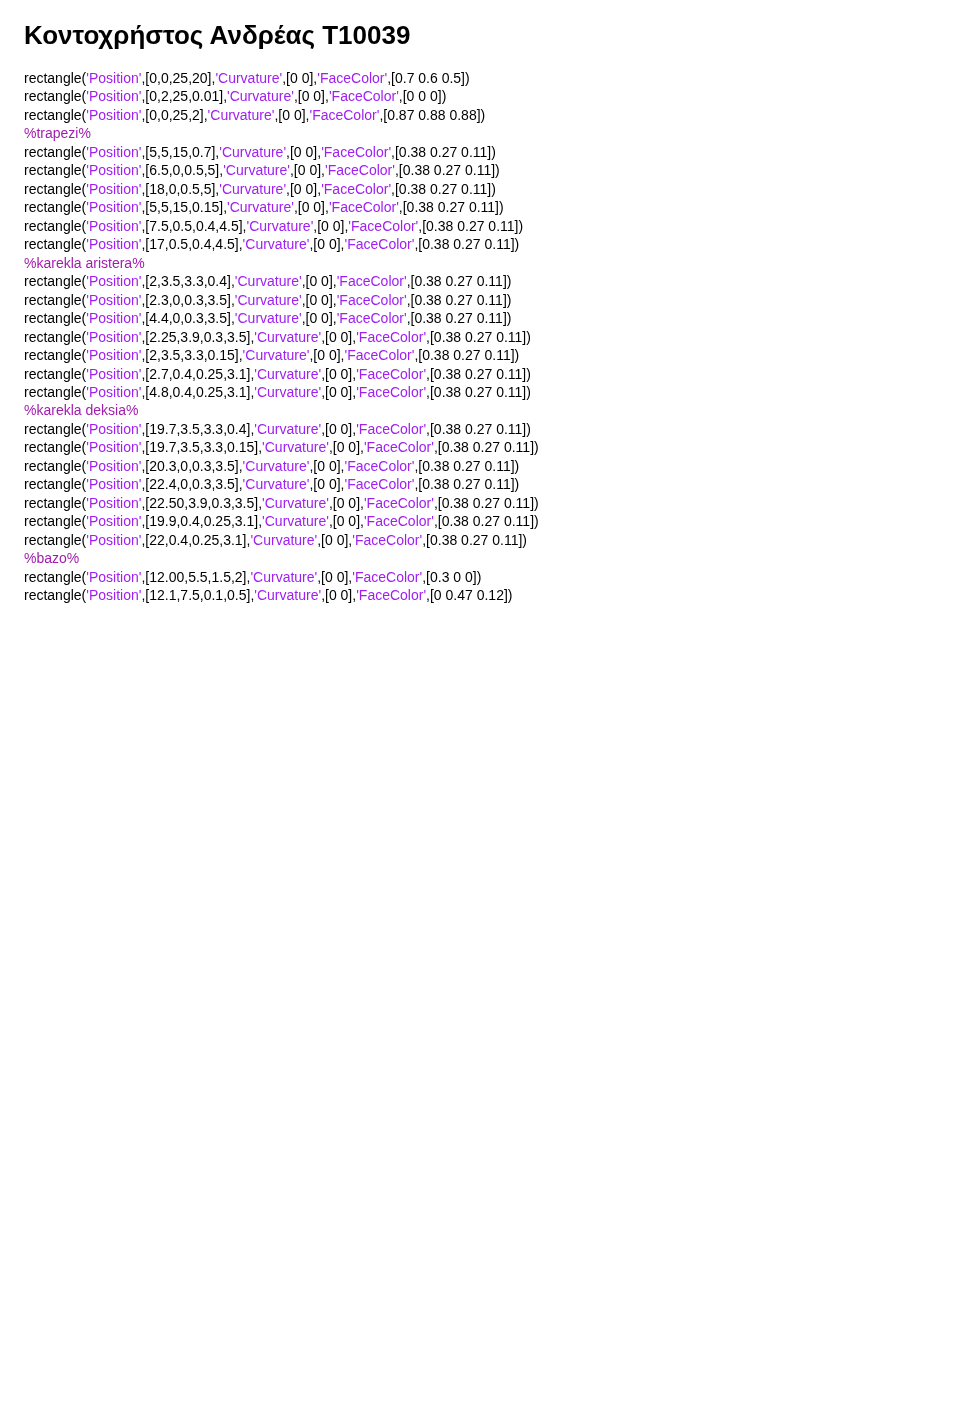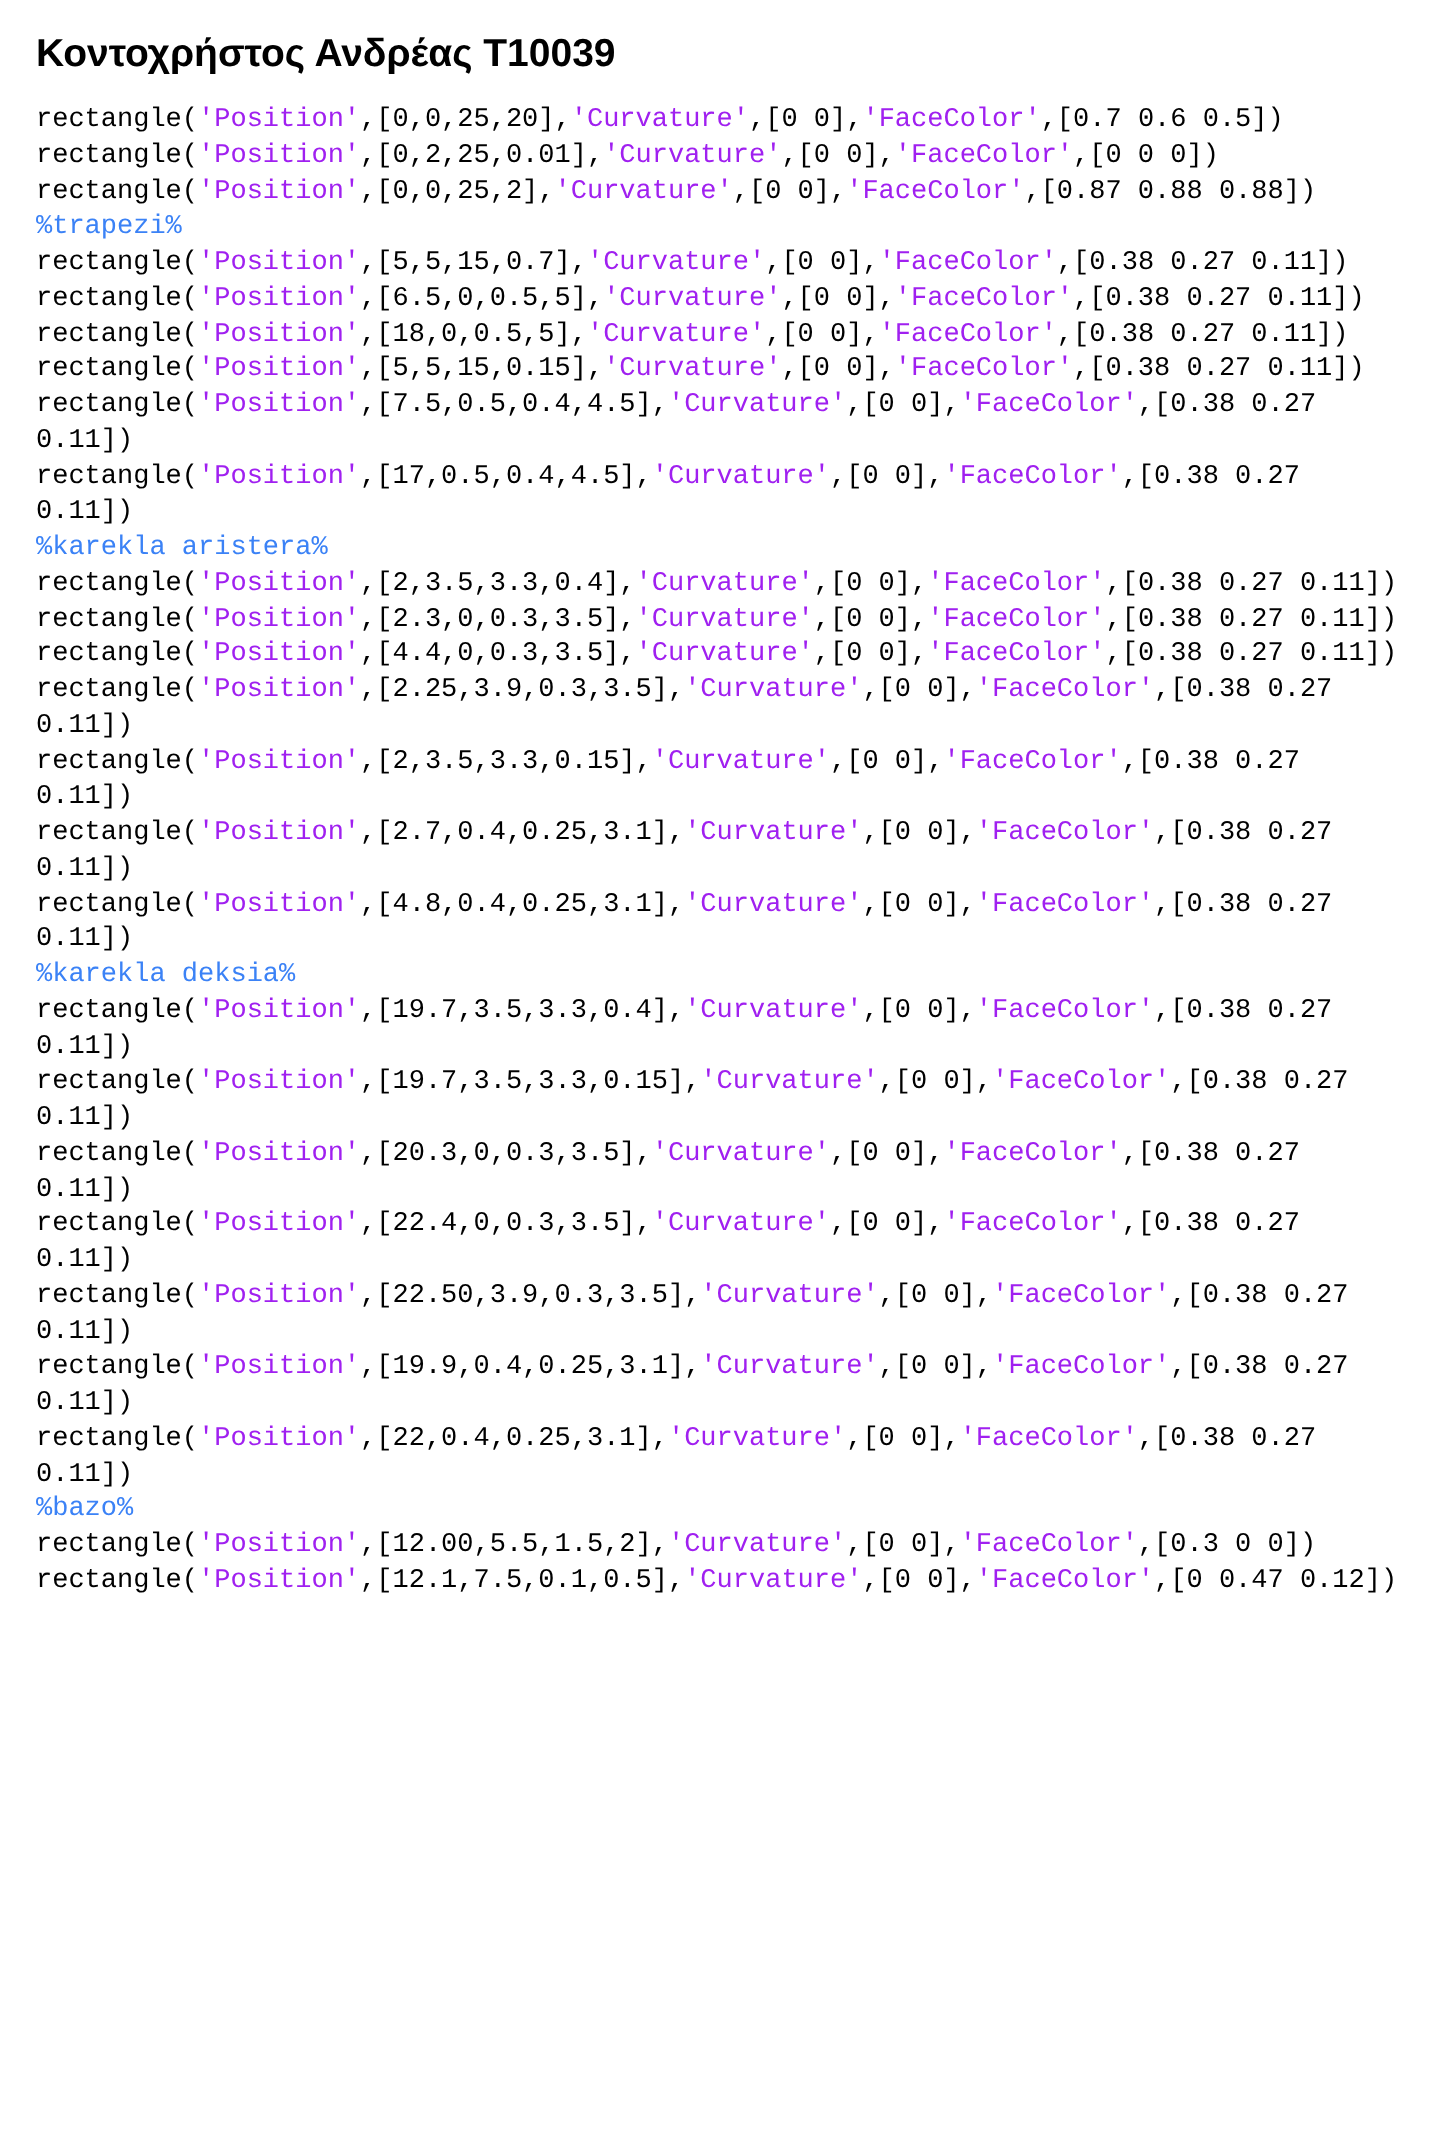--- a/index.html
+++ b/index.html
@@ -10,27 +10,27 @@
     width: 960px;
     box-sizing: border-box;
   }
   .title {
     font-weight: 700;
     font-size: 26px;
     color: #000000;
     margin-bottom: 18px;
   }
   .code {
-    font-family: Liberation Mono, monospace;
-    font-size: 18px;
+    font-family: Liberation Sans, sans-serif;
+    font-size: 14px;
     line-height: 1.32;
     white-space: pre-wrap;
     word-break: break-word;
     color: #000000;
   }
   .str { color: #A020F0; }  
-  .com { color: #3b82f6; }  
+  .com { color: #a21caf; }  
 </style>
 </head>
 <body>
 
 <div class="title">Κοντοχρήστος Ανδρέας Τ10039</div>
 <div class="code" id="code-block"><div><span>rectangle(</span><span class="str">'Position'</span><span>,[0,0,25,20],</span><span class="str">'Curvature'</span><span>,[0 0],</span><span class="str">'FaceColor'</span><span>,[0.7 0.6 0.5])</span></div><div><span>rectangle(</span><span class="str">'Position'</span><span>,[0,2,25,0.01],</span><span class="str">'Curvature'</span><span>,[0 0],</span><span class="str">'FaceColor'</span><span>,[0 0 0])</span></div><div><span>rectangle(</span><span class="str">'Position'</span><span>,[0,0,25,2],</span><span class="str">'Curvature'</span><span>,[0 0],</span><span class="str">'FaceColor'</span><span>,[0.87 0.88 0.88])</span></div><div><span class="com">%trapezi%</span></div><div><span>rectangle(</span><span class="str">'Position'</span><span>,[5,5,15,0.7],</span><span class="str">'Curvature'</span><span>,[0 0],</span><span class="str">'FaceColor'</span><span>,[0.38 0.27 0.11])</span></div><div><span>rectangle(</span><span class="str">'Position'</span><span>,[6.5,0,0.5,5],</span><span class="str">'Curvature'</span><span>,[0 0],</span><span class="str">'FaceColor'</span><span>,[0.38 0.27 0.11])</span></div><div><span>rectangle(</span><span class="str">'Position'</span><span>,[18,0,0.5,5],</span><span class="str">'Curvature'</span><span>,[0 0],</span><span class="str">'FaceColor'</span><span>,[0.38 0.27 0.11])</span></div><div><span>rectangle(</span><span class="str">'Position'</span><span>,[5,5,15,0.15],</span><span class="str">'Curvature'</span><span>,[0 0],</span><span class="str">'FaceColor'</span><span>,[0.38 0.27 0.11])</span></div><div><span>rectangle(</span><span class="str">'Position'</span><span>,[7.5,0.5,0.4,4.5],</span><span class="str">'Curvature'</span><span>,[0 0],</span><span class="str">'FaceColor'</span><span>,[0.38 0.27 0.11])</span></div><div><span>rectangle(</span><span class="str">'Position'</span><span>,[17,0.5,0.4,4.5],</span><span class="str">'Curvature'</span><span>,[0 0],</span><span class="str">'FaceColor'</span><span>,[0.38 0.27 0.11])</span></div><div><span class="com">%karekla aristera%</span></div><div><span>rectangle(</span><span class="str">'Position'</span><span>,[2,3.5,3.3,0.4],</span><span class="str">'Curvature'</span><span>,[0 0],</span><span class="str">'FaceColor'</span><span>,[0.38 0.27 0.11])</span></div><div><span>rectangle(</span><span class="str">'Position'</span><span>,[2.3,0,0.3,3.5],</span><span class="str">'Curvature'</span><span>,[0 0],</span><span class="str">'FaceColor'</span><span>,[0.38 0.27 0.11])</span></div><div><span>rectangle(</span><span class="str">'Position'</span><span>,[4.4,0,0.3,3.5],</span><span class="str">'Curvature'</span><span>,[0 0],</span><span class="str">'FaceColor'</span><span>,[0.38 0.27 0.11])</span></div><div><span>rectangle(</span><span class="str">'Position'</span><span>,[2.25,3.9,0.3,3.5],</span><span class="str">'Curvature'</span><span>,[0 0],</span><span class="str">'FaceColor'</span><span>,[0.38 0.27 0.11])</span></div><div><span>rectangle(</span><span class="str">'Position'</span><span>,[2,3.5,3.3,0.15],</span><span class="str">'Curvature'</span><span>,[0 0],</span><span class="str">'FaceColor'</span><span>,[0.38 0.27 0.11])</span></div><div><span>rectangle(</span><span class="str">'Position'</span><span>,[2.7,0.4,0.25,3.1],</span><span class="str">'Curvature'</span><span>,[0 0],</span><span class="str">'FaceColor'</span><span>,[0.38 0.27 0.11])</span></div><div><span>rectangle(</span><span class="str">'Position'</span><span>,[4.8,0.4,0.25,3.1],</span><span class="str">'Curvature'</span><span>,[0 0],</span><span class="str">'FaceColor'</span><span>,[0.38 0.27 0.11])</span></div><div><span class="com">%karekla deksia%</span></div><div><span>rectangle(</span><span class="str">'Position'</span><span>,[19.7,3.5,3.3,0.4],</span><span class="str">'Curvature'</span><span>,[0 0],</span><span class="str">'FaceColor'</span><span>,[0.38 0.27 0.11])</span></div><div><span>rectangle(</span><span class="str">'Position'</span><span>,[19.7,3.5,3.3,0.15],</span><span class="str">'Curvature'</span><span>,[0 0],</span><span class="str">'FaceColor'</span><span>,[0.38 0.27 0.11])</span></div><div><span>rectangle(</span><span class="str">'Position'</span><span>,[20.3,0,0.3,3.5],</span><span class="str">'Curvature'</span><span>,[0 0],</span><span class="str">'FaceColor'</span><span>,[0.38 0.27 0.11])</span></div><div><span>rectangle(</span><span class="str">'Position'</span><span>,[22.4,0,0.3,3.5],</span><span class="str">'Curvature'</span><span>,[0 0],</span><span class="str">'FaceColor'</span><span>,[0.38 0.27 0.11])</span></div><div><span>rectangle(</span><span class="str">'Position'</span><span>,[22.50,3.9,0.3,3.5],</span><span class="str">'Curvature'</span><span>,[0 0],</span><span class="str">'FaceColor'</span><span>,[0.38 0.27 0.11])</span></div><div><span>rectangle(</span><span class="str">'Position'</span><span>,[19.9,0.4,0.25,3.1],</span><span class="str">'Curvature'</span><span>,[0 0],</span><span class="str">'FaceColor'</span><span>,[0.38 0.27 0.11])</span></div><div><span>rectangle(</span><span class="str">'Position'</span><span>,[22,0.4,0.25,3.1],</span><span class="str">'Curvature'</span><span>,[0 0],</span><span class="str">'FaceColor'</span><span>,[0.38 0.27 0.11])</span></div><div><span class="com">%bazo%</span></div><div><span>rectangle(</span><span class="str">'Position'</span><span>,[12.00,5.5,1.5,2],</span><span class="str">'Curvature'</span><span>,[0 0],</span><span class="str">'FaceColor'</span><span>,[0.3 0 0])</span></div><div><span>rectangle(</span><span class="str">'Position'</span><span>,[12.1,7.5,0.1,0.5],</span><span class="str">'Curvature'</span><span>,[0 0],</span><span class="str">'FaceColor'</span><span>,[0 0.47 0.12])</span></div></div>
 
 </body></html>

